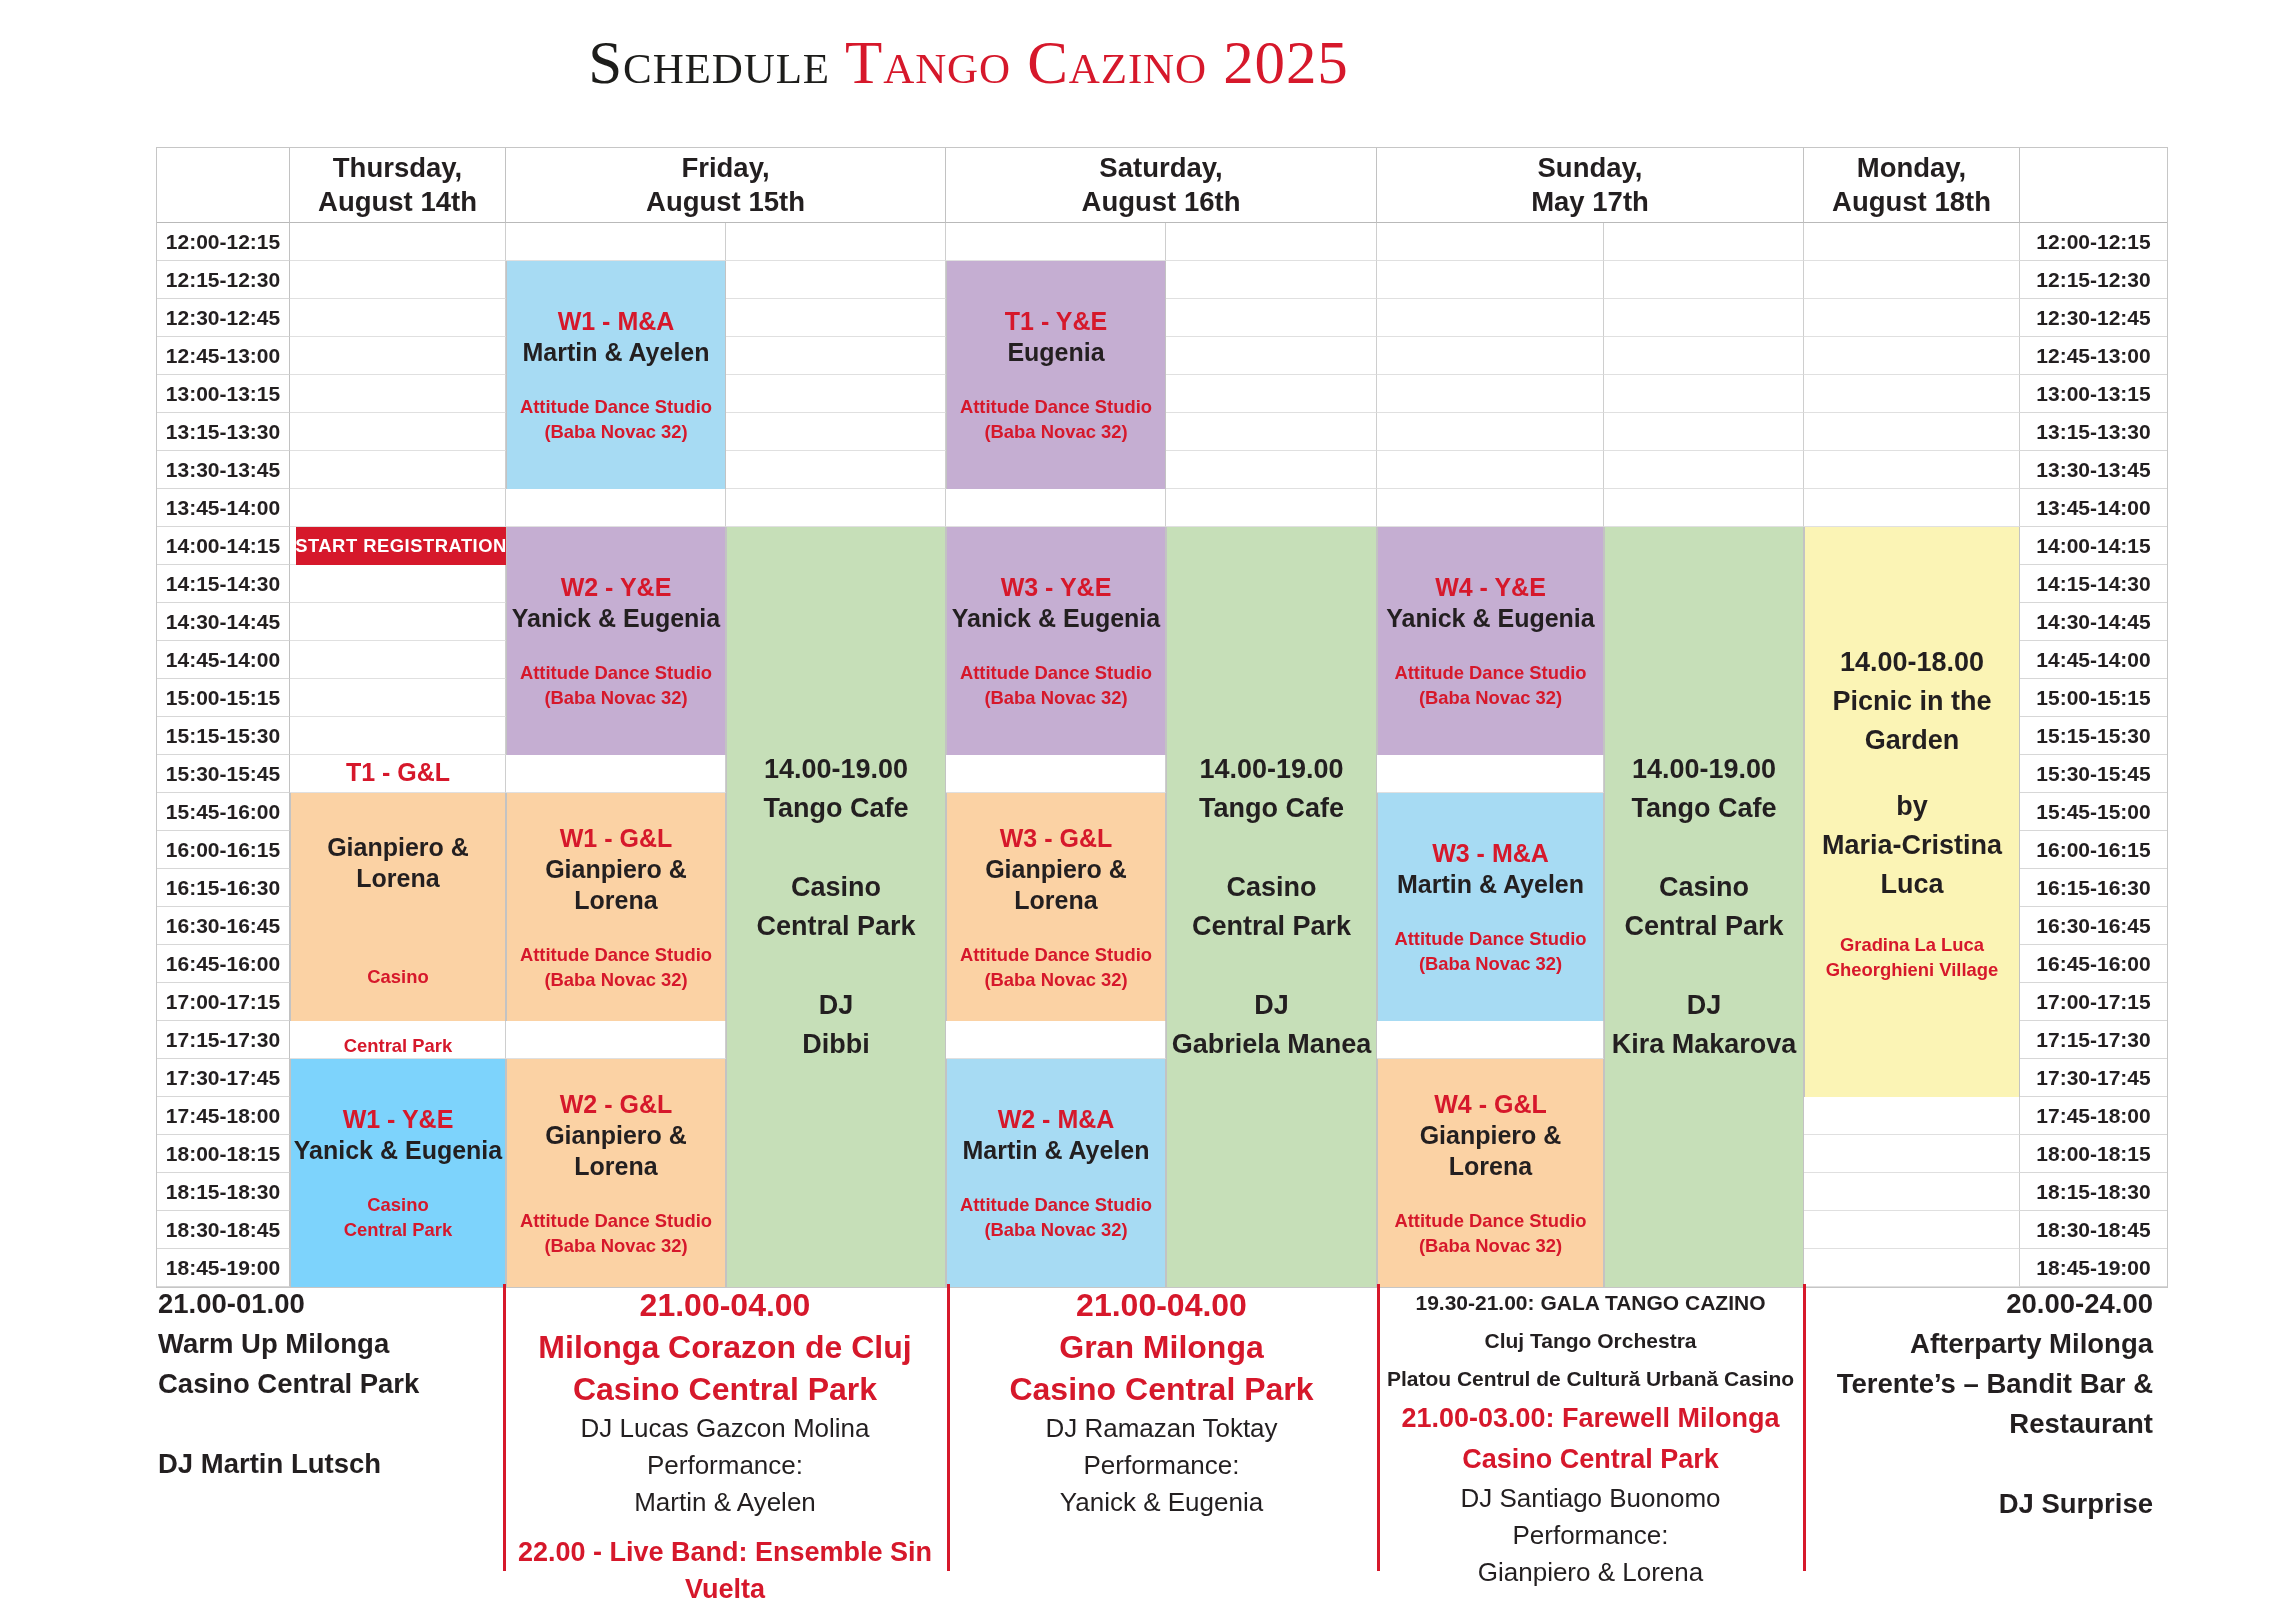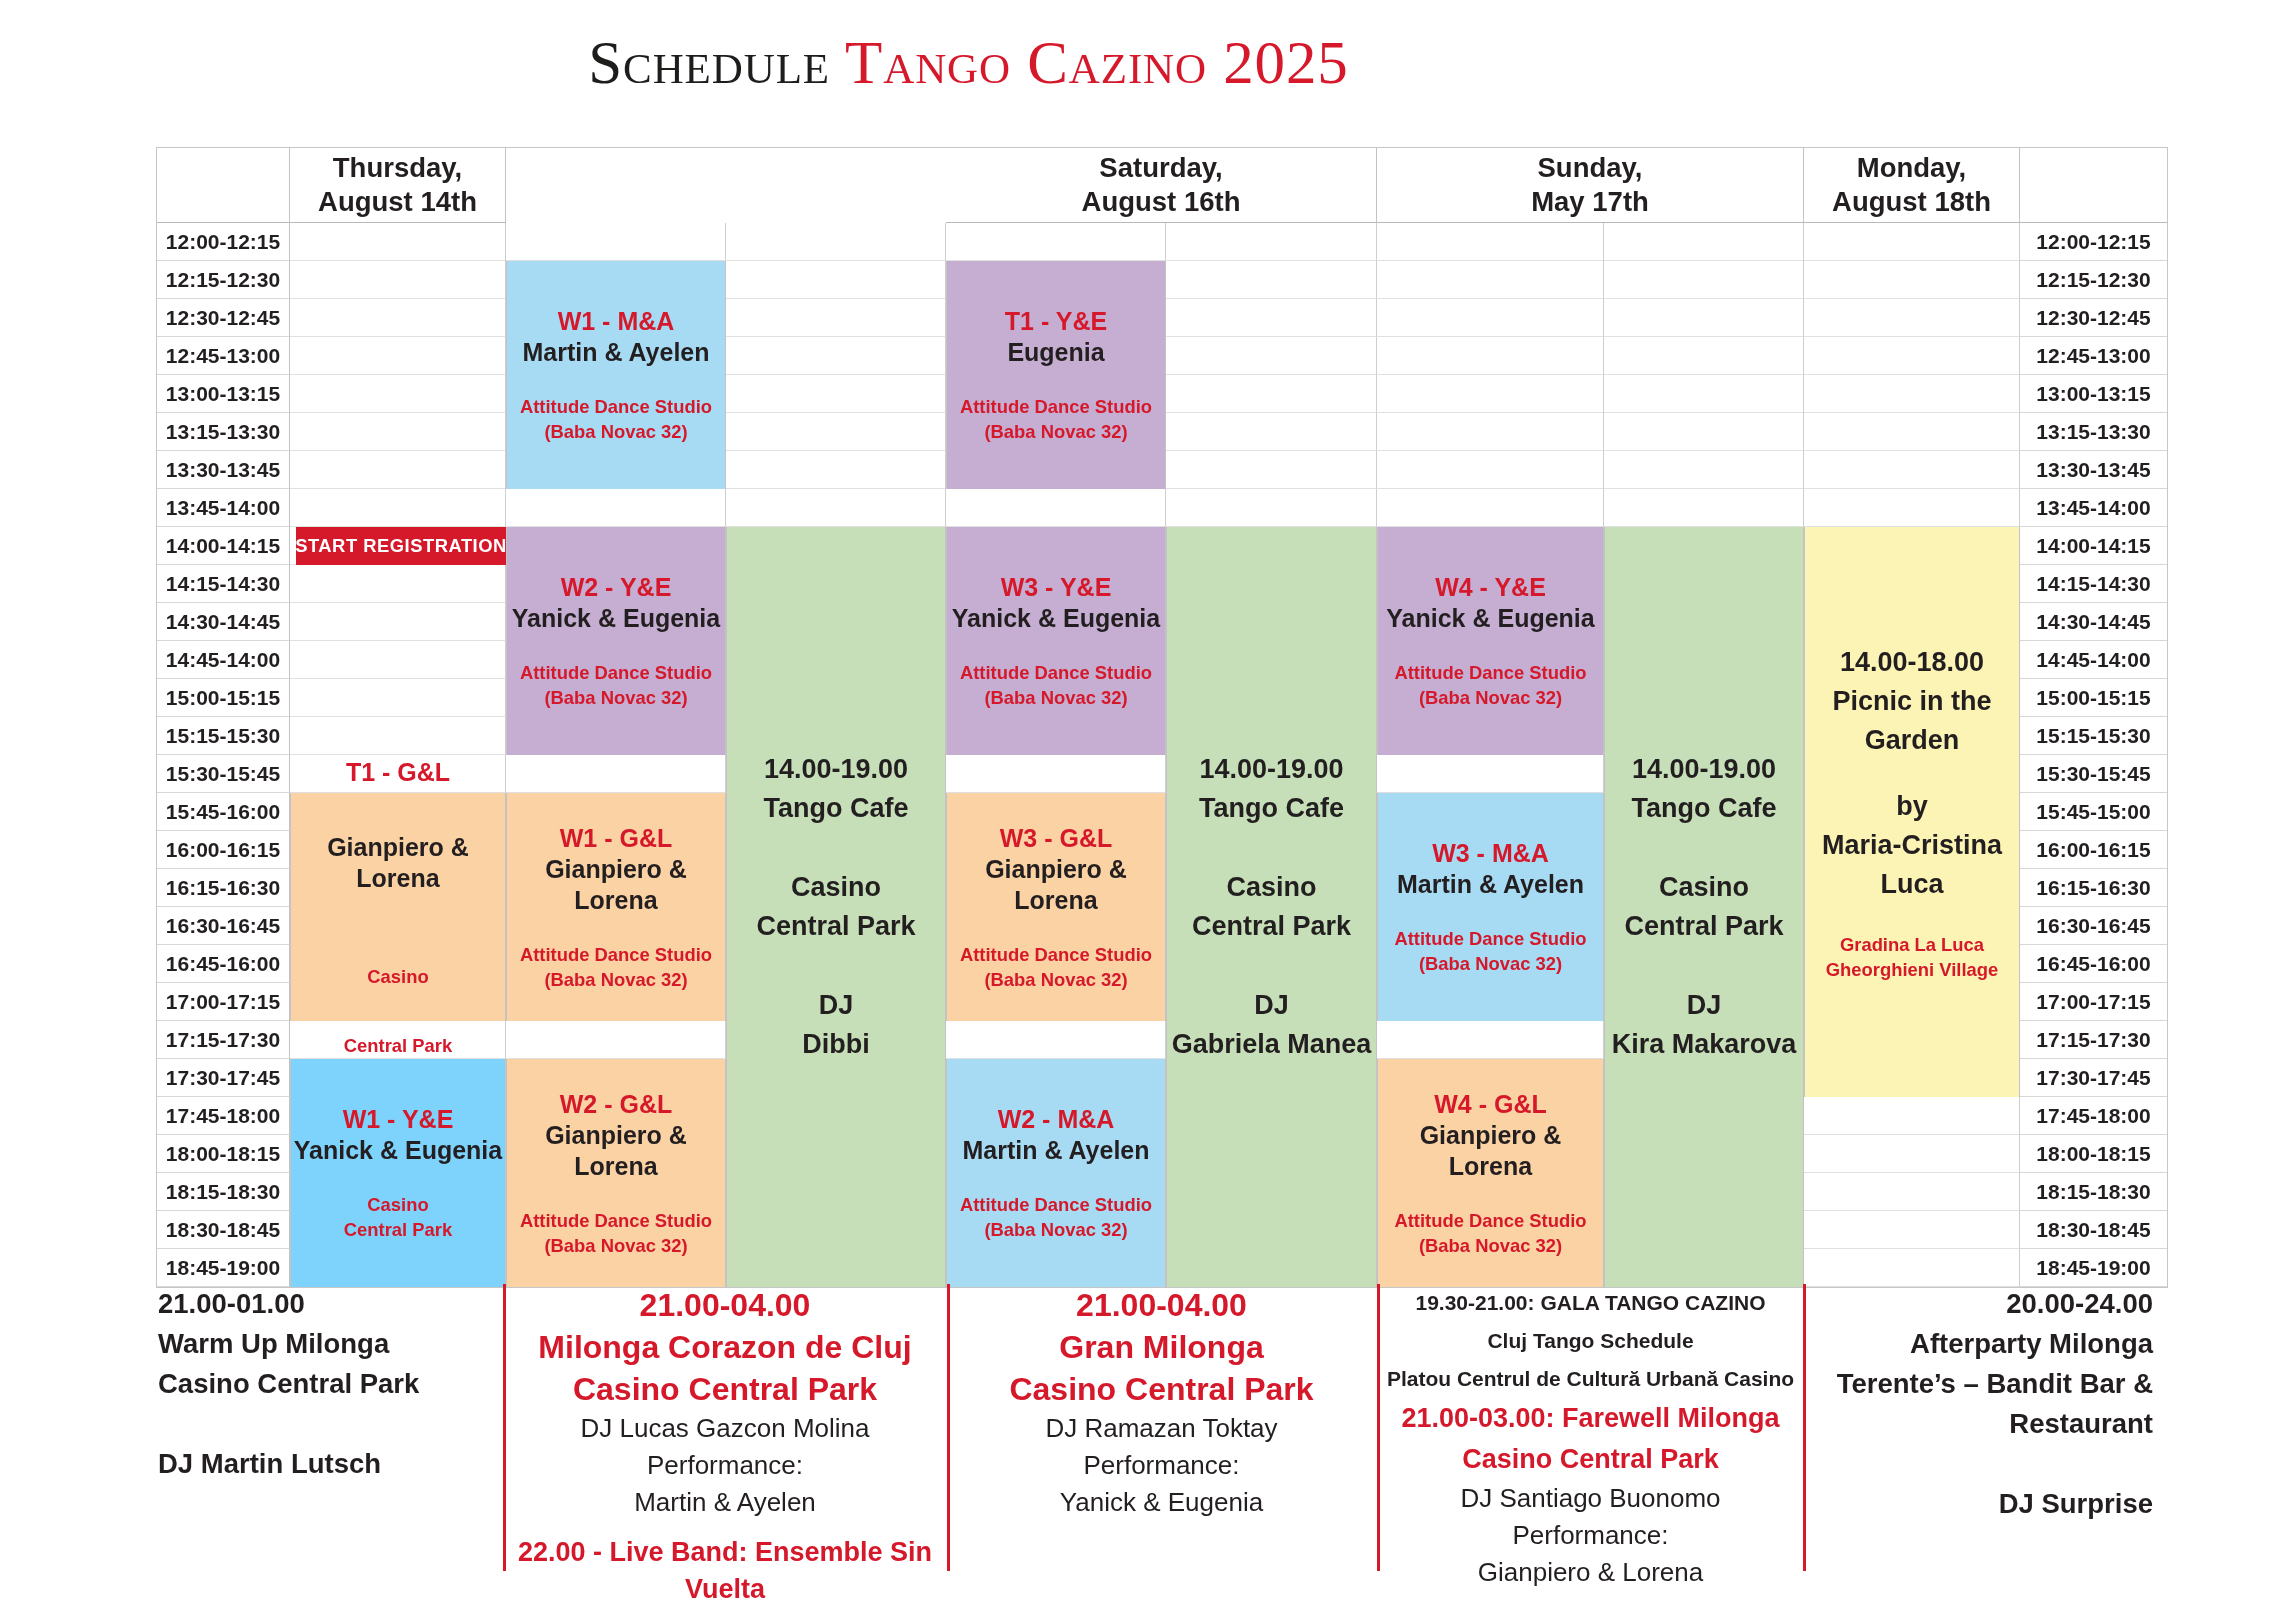--- a/index.html
+++ b/index.html
@@ -71,20 +71,24 @@
 </head>
 <body>
 
 <div class="title"><span class="t-black">Schedule </span><span class="t-red">Tango Cazino 2025</span></div>
 
 <div id="grid">
     <div class="hcell empty" style="grid-area: 1 / 1;"></div>
     <div class="hcell" style="grid-area: 1 / 2 / auto / 3;">
       <div>Thursday,</div>
       <div>August 14th</div>
+    </div>
+    <div class="hcell" style="grid-area: 1 / 3 / auto / 5;">
+      <div>Friday,</div>
+      <div>August 15th</div>
     </div>
     <div class="hcell" style="grid-area: 1 / 5 / auto / 7;">
       <div>Saturday,</div>
       <div>August 16th</div>
     </div>
     <div class="hcell" style="grid-area: 1 / 7 / auto / 9;">
       <div>Sunday,</div>
       <div>May 17th</div>
     </div>
     <div class="hcell" style="grid-area: 1 / 9 / auto / 10; align-items: center;">
@@ -515,21 +519,21 @@
     <div class="fbox" style="left: 953px; width: 417px; text-align: center;">
       <div class="f-red-lg">21.00-04.00</div>
       <div class="f-red-lg">Gran Milonga</div>
       <div class="f-red-lg">Casino Central Park</div>
       <div class="f-black-md">DJ Ramazan Toktay</div>
       <div class="f-black-md">Performance:</div>
       <div class="f-black-md">Yanick &amp; Eugenia</div>
     </div>
     <div class="fbox" style="left: 1385px; width: 411px; text-align: center;">
       <div class="f-black-sm">19.30-21.00: GALA TANGO CAZINO</div>
-      <div class="f-black-sm">Cluj Tango Schedule</div>
+      <div class="f-black-sm">Cluj Tango Orchestra</div>
       <div class="f-black-sm">Platou Centrul de Cultură Urbană Casino</div>
       <div class="f-red-md2">21.00-03.00: Farewell Milonga</div>
       <div class="f-red-md2">Casino Central Park</div>
       <div class="f-black-md">DJ Santiago Buonomo</div>
       <div class="f-black-md">Performance:</div>
       <div class="f-black-md">Gianpiero &amp; Lorena</div>
     </div>
     <div class="fbox" style="left: 1811px; width: 342px; text-align: right;">
       <div class="f-black-lg">20.00-24.00</div>
       <div class="f-black-lg">Afterparty Milonga</div>

